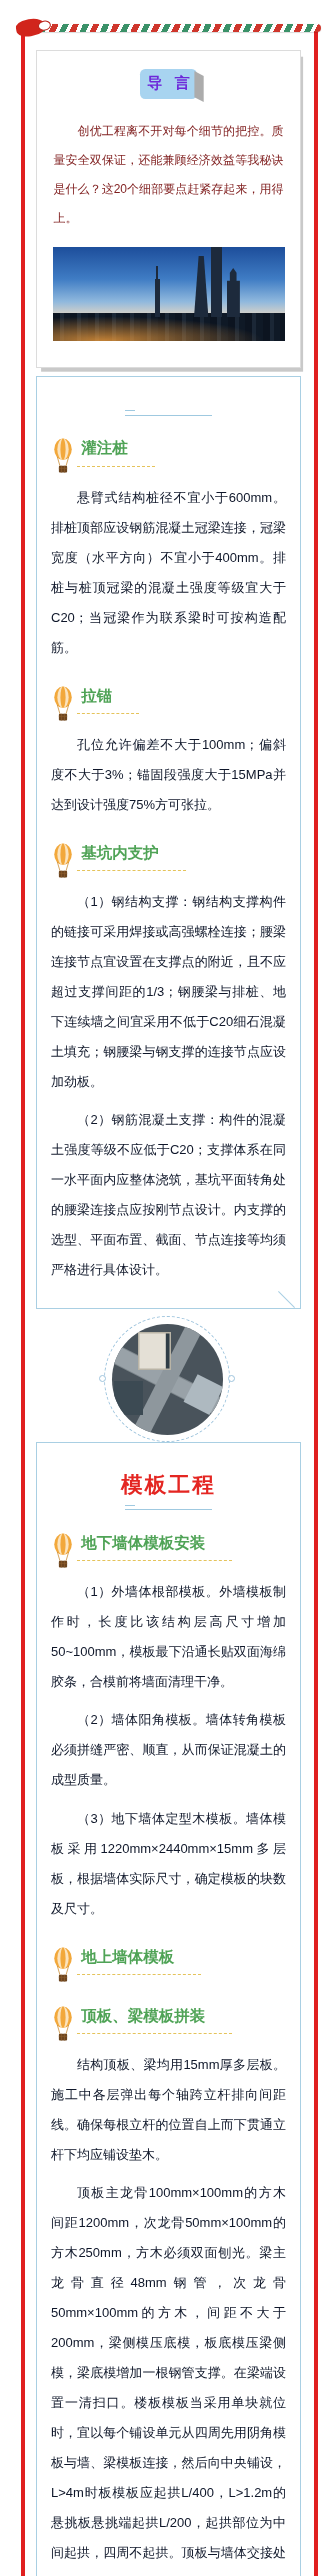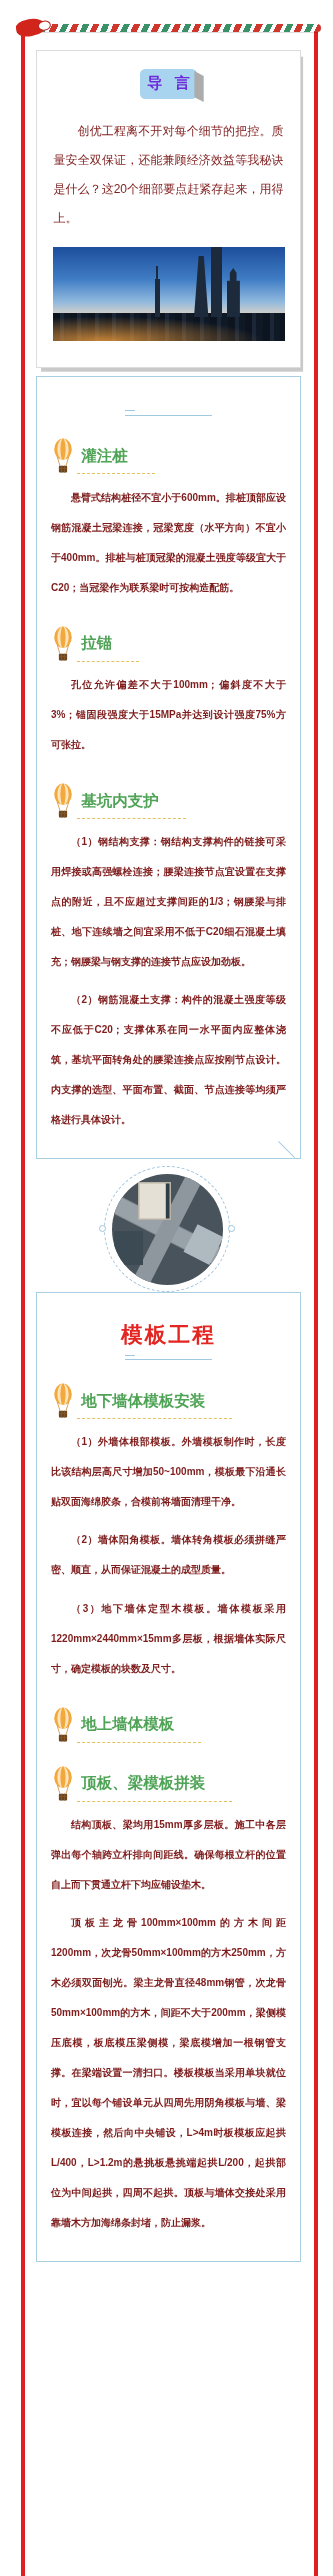--- a/index.html
+++ b/index.html
@@ -49,26 +49,26 @@
   .tower.t4{left:44%;bottom:26%;width:5.2px;height:38px;}
   .tower.t4::after{content:"";position:absolute;left:1.5px;top:-13.4px;width:1.5px;height:13.4px;background:#1d2a3c;}
 
   
   .sec-title{margin:0;text-align:center;color:#e42622;font-size:21.6px;font-weight:bold;letter-spacing:2.1px;}
   .sec-underline{width:87px;margin:6.2px auto 0;}
   .sec-underline::before{content:"";display:block;width:10.3px;height:1px;background:#9fc9e0;margin-bottom:3.6px;}
   .sec-underline::after{content:"";display:block;width:100%;height:0.5px;background:#9fc9e0;}
 
   
-  .subsec-header{display:flex;align-items:flex-end;margin:23px 0 3.1px;}
+  .subsec-header{display:flex;align-items:flex-start;margin:23px 0 3.1px;}
   .balloon{width:24px;height:36px;flex:0 0 auto;margin-right:2.1px;}
   .subsec-title{margin:0;color:#4fa356;font-size:15.5px;font-weight:bold;
                 border-bottom:1px dashed #e5c35a;padding:0 27px 6.2px 4.1px;}
-  .body-text{margin:8.2px 0 0;color:#7f1d1d;font-size:10px;line-height:30px;
-             text-align:justify;text-indent:2em;font-weight:bold;}
+  .body-text{margin:8.2px 0 0;color:#0f172a;font-size:13px;line-height:30px;
+             text-align:justify;text-indent:2em;}
 
   
   .photo-wrap{position:relative;width:111px;height:111px;margin:14.4px auto 7.2px;}
   .dash-ring{position:absolute;inset:-7.7px;border:1px dashed #9ec4dd;border-radius:50%;}
   .handle{position:absolute;top:50%;margin-top:-4.1px;width:5.2px;height:5.2px;background:#fff;
           border:1px solid #9ec4dd;border-radius:50%;}
   .handle.left{left:-12.4px}.handle.right{right:-12.4px}
   .photo-circle{position:absolute;inset:0;border-radius:50%;overflow:hidden;}
   .photo-aerial{background:#49535b;}
   .photo-aerial::before{content:"";position:absolute;left:-25%;top:44%;width:150%;height:15%;

